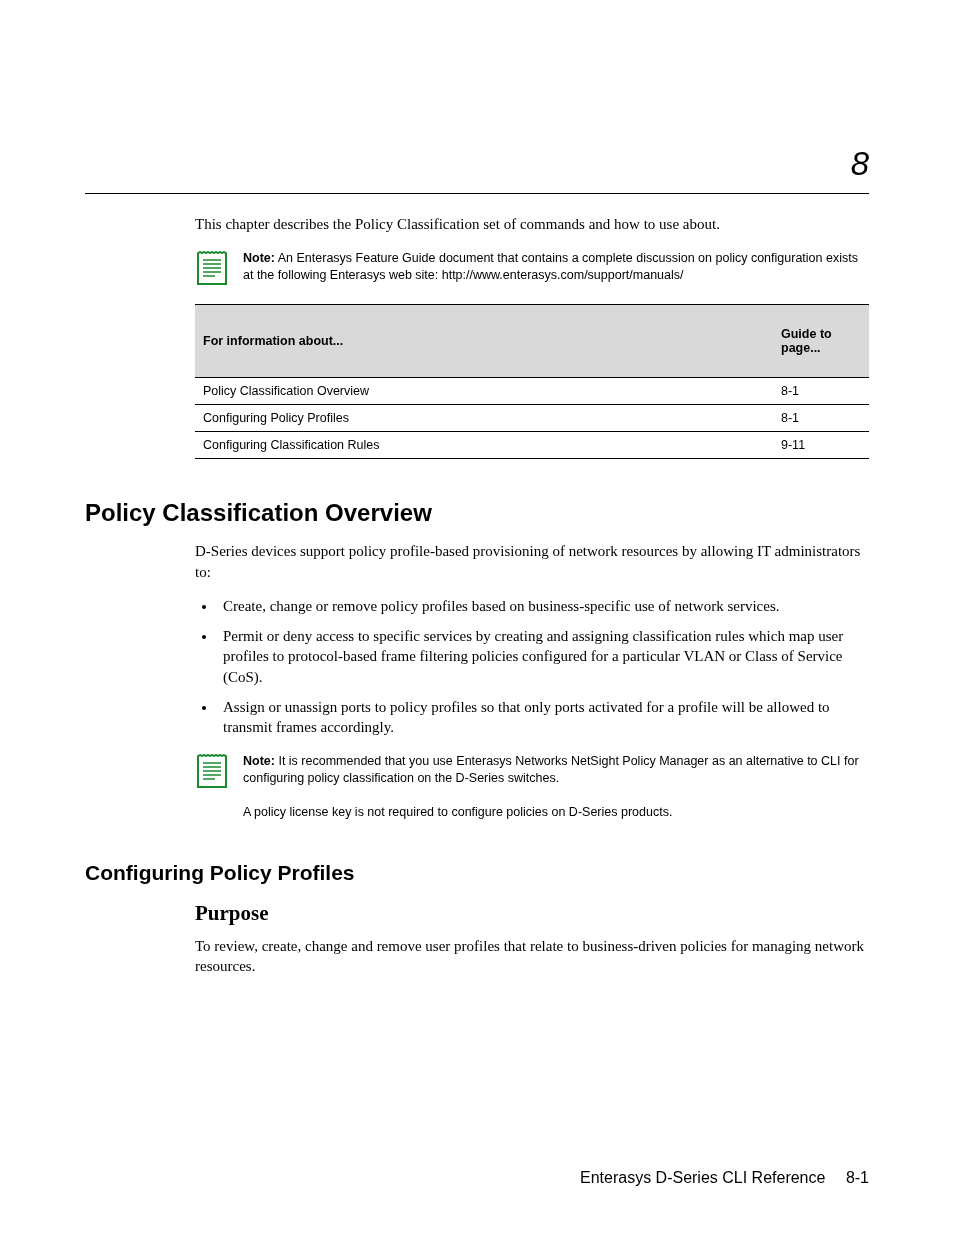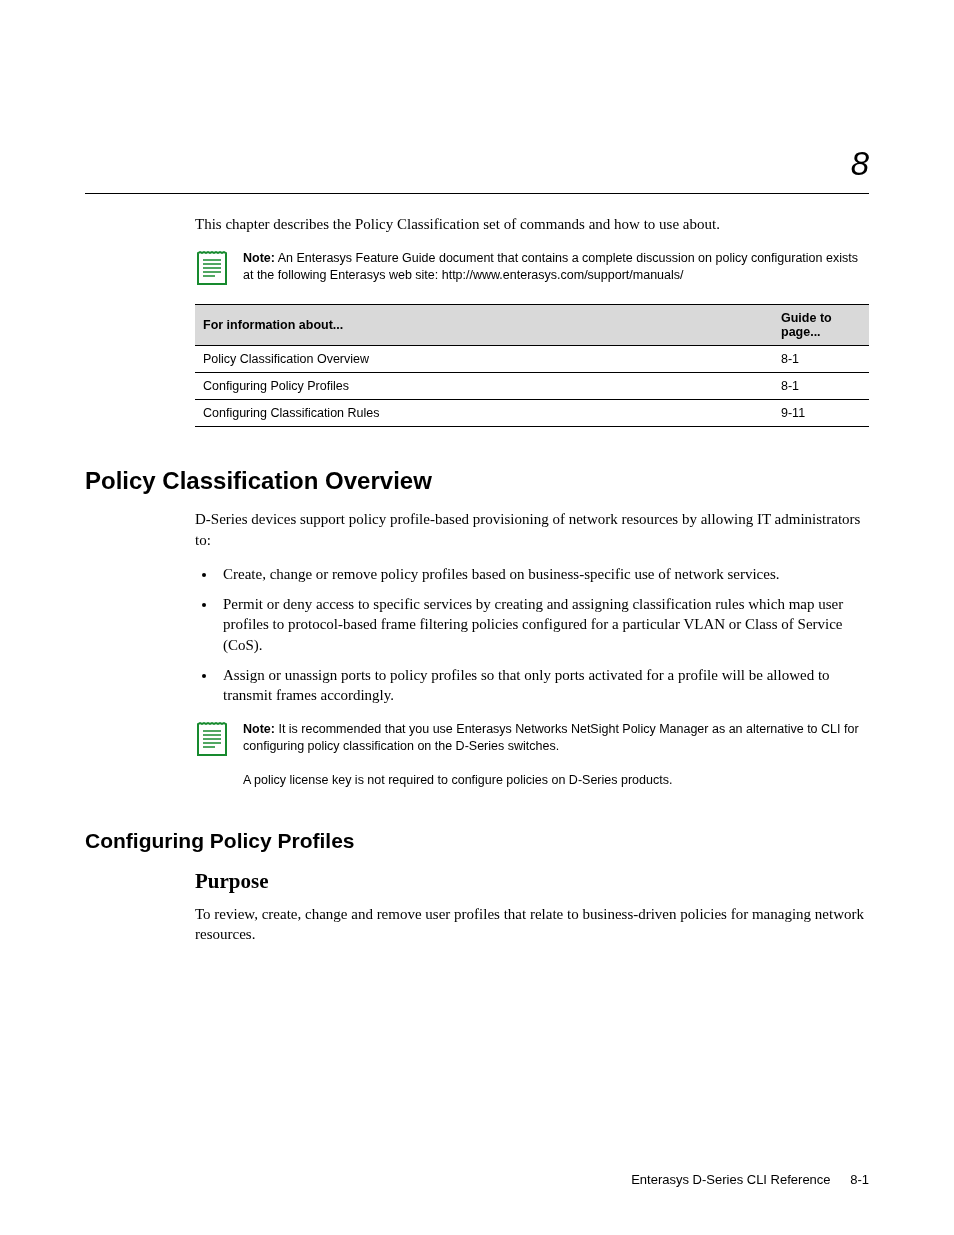--- a/index.html
+++ b/index.html
@@ -69,21 +69,21 @@
     font-family: Arial, Helvetica, sans-serif;
     font-size: 12.5px;
     margin-bottom: 40px;
   }
   table.toc th {
     text-align: left;
     font-weight: bold;
     background: #d9d9d9;
     border-top: 1.5px solid #000;
     border-bottom: 1px solid #000;
-    padding: 6px 8px;
+    padding: 22px 8px;
   }
   table.toc td {
     border-bottom: 1px solid #000;
     padding: 6px 8px;
   }
   table.toc td.page-col { text-align: left; width: 80px; }
   .h1-section {
     font-family: Arial, Helvetica, sans-serif;
     font-weight: bold;
     font-size: 24px;
@@ -109,21 +109,21 @@
     font-size: 15px;
     line-height: 1.35;
     margin-bottom: 10px;
     padding-left: 6px;
   }
   .footer {
     position: absolute;
     bottom: 48px;
     right: 85px;
     font-family: Arial, Helvetica, sans-serif;
-    font-size: 13px;
+    font-size: 16px;
     color: #000;
   }
   .footer .pg { margin-left: 16px; }
 </style>
 </head>
 <body>
 
 <div class="page">
 
   <div class="chapter-label">8</div>

